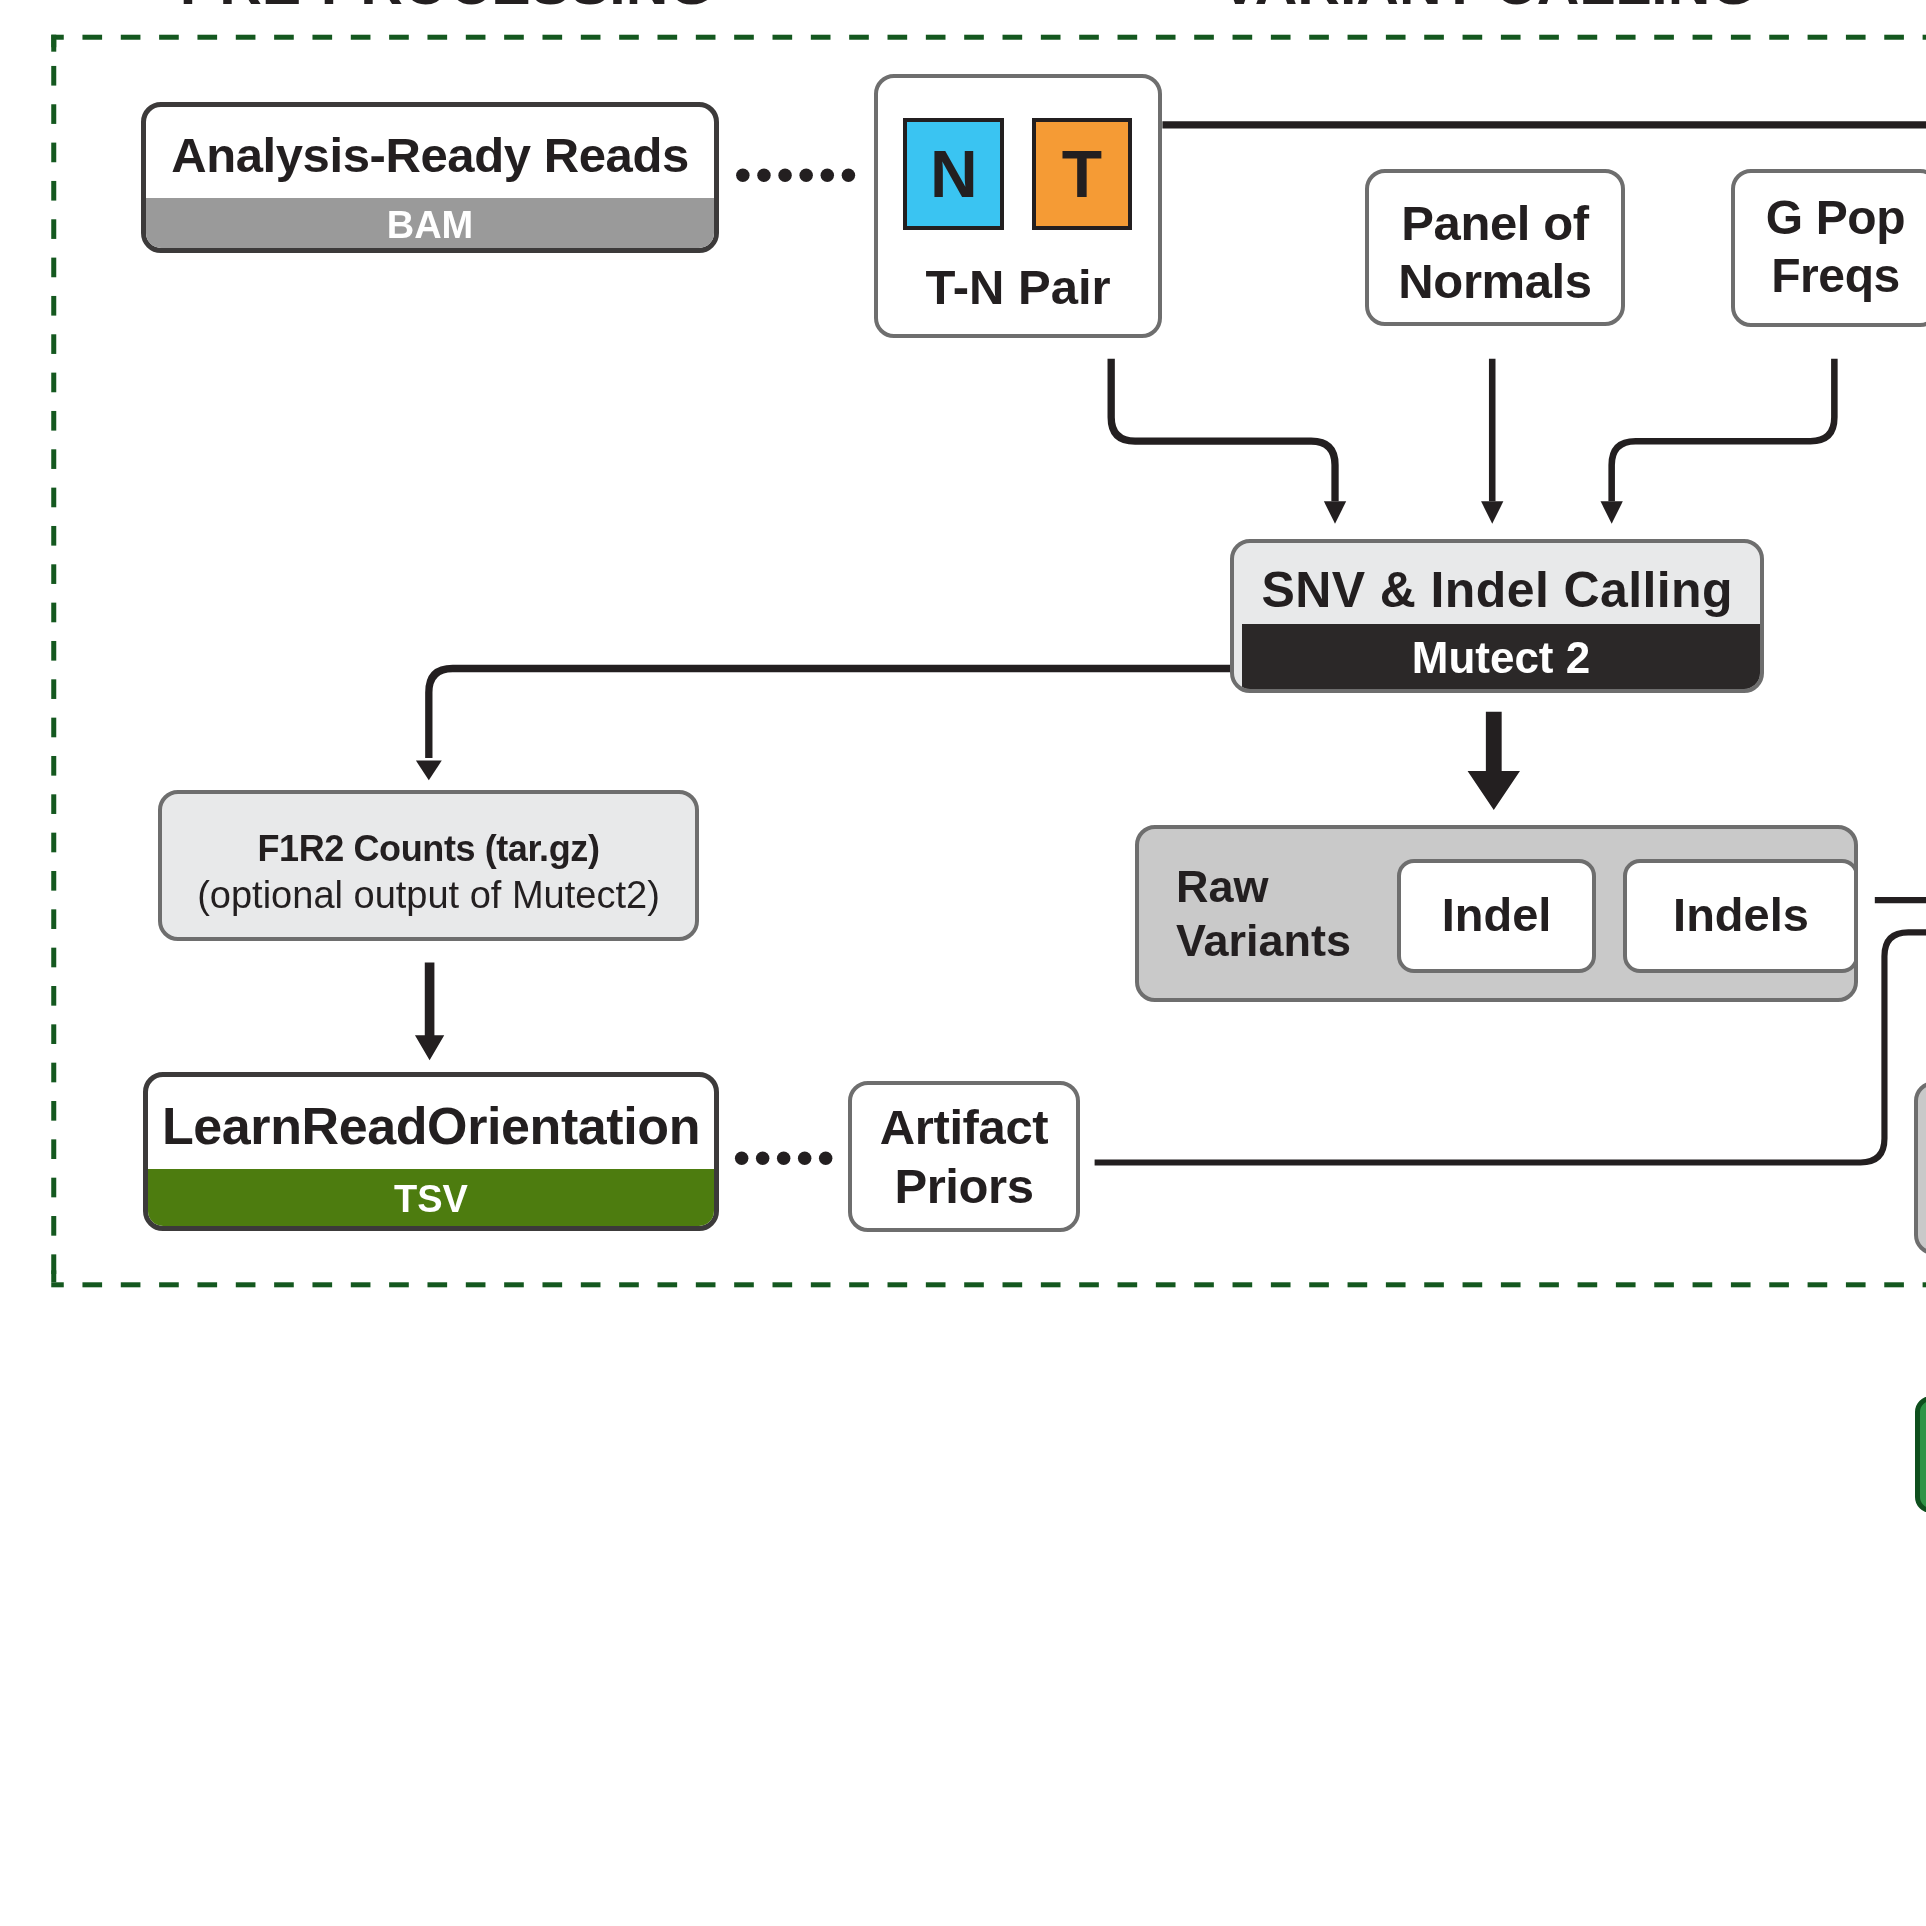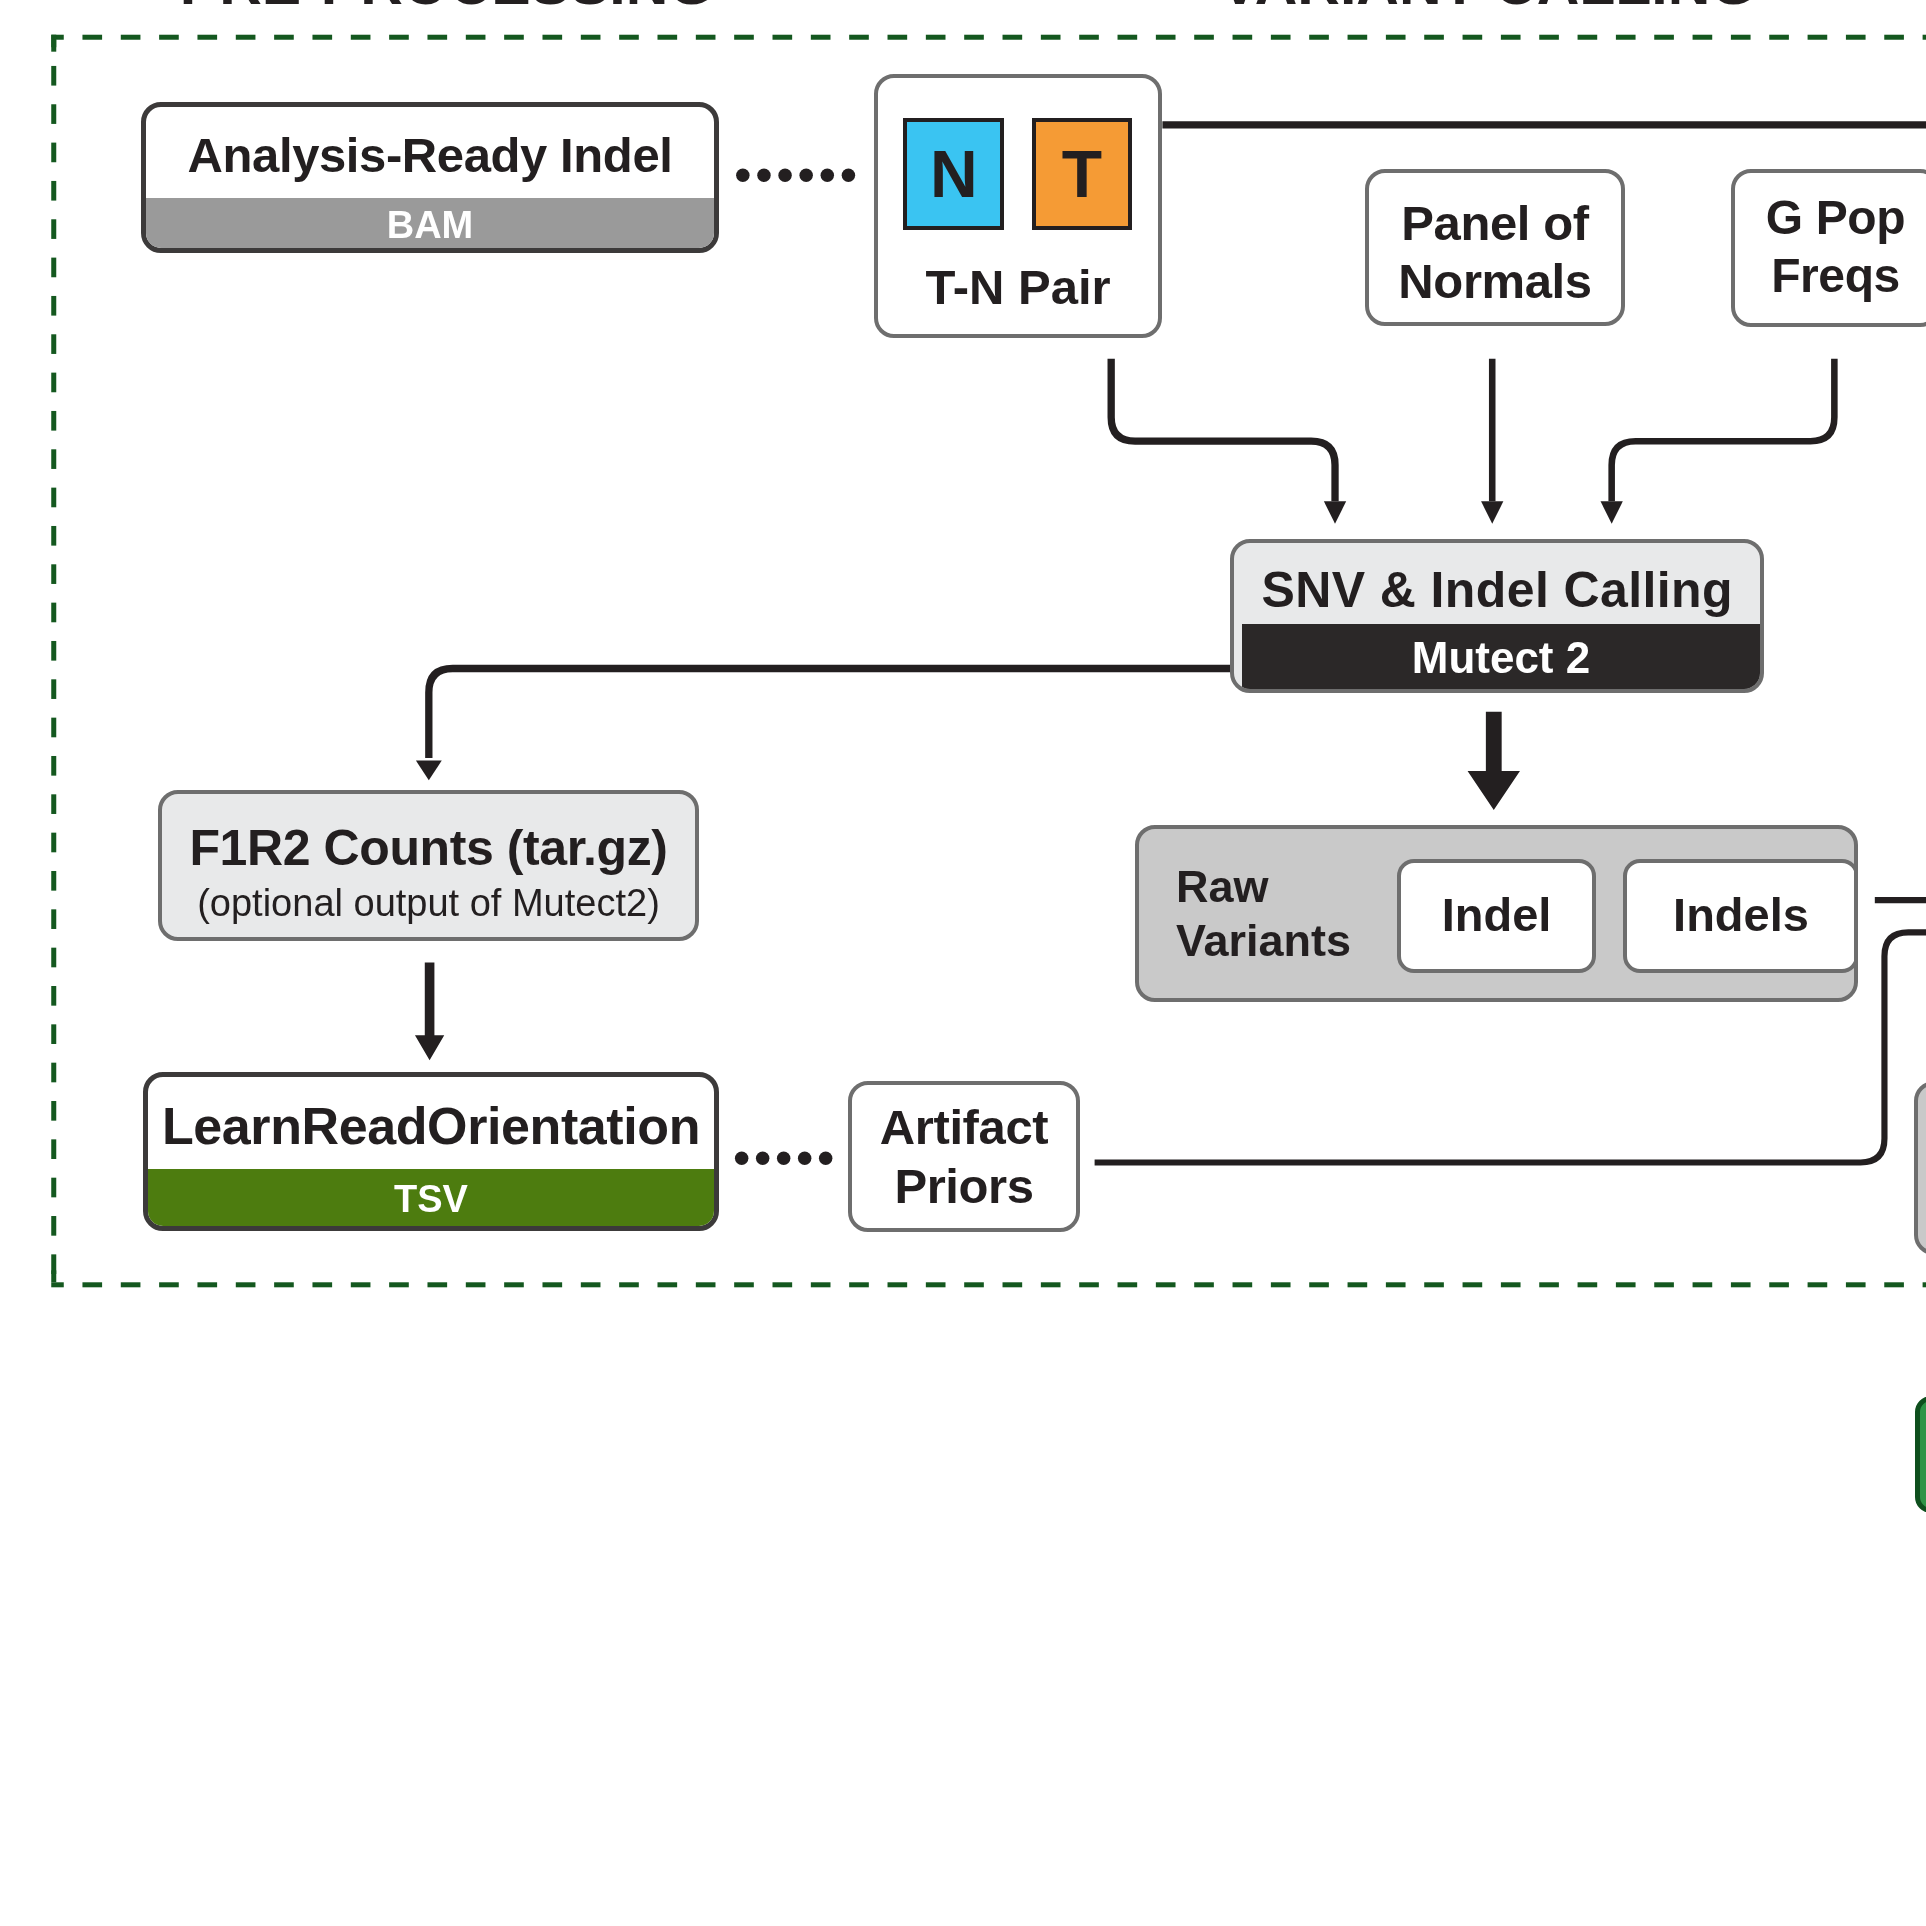--- a/index.html
+++ b/index.html
@@ -281,21 +281,21 @@
     <path fill="#231f20" d="M 5901.5 2546.0 L 5942.5 2546.0 L 5942.5 2653.0 L 5990.0 2653.0 L 5922.0 2752.0 L 5854.0 2653.0 L 5901.5 2653.0 Z"></path>
     <path fill="#231f20" d="M 5901.5 3382.0 L 5942.5 3382.0 L 5942.5 3489.0 L 5990.0 3489.0 L 5922.0 3588.0 L 5854.0 3489.0 L 5901.5 3489.0 Z"></path>
     <path fill="#231f20" d="M 5901.5 3989.0 L 5942.5 3989.0 L 5942.5 4096.0 L 5990.0 4096.0 L 5922.0 4194.0 L 5854.0 4096.0 L 5901.5 4096.0 Z"></path>
     <path fill="#231f20" d="M 5901.5 4696.0 L 5942.5 4696.0 L 5942.5 4803.0 L 5990.0 4803.0 L 5922.0 4901.0 L 5854.0 4803.0 L 5901.5 4803.0 Z"></path>
     <rect x="5322.5" y="4942.5" width="1197" height="257" rx="42" ry="42" fill="none" stroke="#6e6e6e" stroke-width="13" stroke-dasharray="49 50" stroke-dashoffset="68"></rect>
 
   </svg>
 
   <div class="box b-dark" style="left:141px;top:102px;width:578px;height:151px;">
       <div style="position:absolute;left:0;right:0;top:0;height:97px;display:flex;align-items:center;justify-content:center;">
-        <div class="title" style="font-size:49px;line-height:1.22;font-weight:bold;">Analysis-Ready Indel</div>
+        <div class="title" style="font-size:49px;line-height:1.22;font-weight:bold;">Analysis-Ready Reads</div>
       </div>
       <div class="band" style="height:50px;background:#9a9a9a;font-size:38px;padding-top:4.6px;">BAM</div>
     </div>
   <div class="box b-light" style="left:874px;top:74px;width:288px;height:264px;">
       <div class="chip" style="left:25.4px;top:40px;width:101px;height:112px;background:#3ac4f2;font-size:66px;">N</div>
       <div class="chip" style="left:154px;top:40px;width:100px;height:112px;background:#f59b35;font-size:66px;">T</div>
       <div style="position:absolute;left:0;right:0;top:185px;font-size:49px;font-weight:bold;line-height:1;">T-N Pair</div>
     </div>
   <div class="box b-light" style="left:1365px;top:169px;width:260px;height:157px;">
       <div class="title" style="font-size:49px;line-height:1.18;font-weight:bold;margin-top:11px;">Panel of</div>
@@ -307,21 +307,21 @@
     </div>
 
   <div class="box b-lightfill" style="left:1230px;top:539px;width:534px;height:154px;">
       <div style="position:absolute;left:0;right:0;top:4.6px;height:85px;display:flex;align-items:center;justify-content:center;">
         <div class="title" style="font-size:50px;line-height:1;font-weight:bold;letter-spacing:0.4px;padding-left:0.4px;">SNV &amp; Indel Calling</div>
       </div>
       <div class="band" style="height:65px;background:#2b2828;font-size:44px;padding-top:2.3px;margin-left:8px;">Mutect 2</div>
     </div>
 
   <div class="box b-lightfill" style="left:158px;top:790px;width:541px;height:151px;">
-      <div class="title" style="font-size:50px;line-height:1.15;font-weight:bold;margin-top:15px;">F1R2 Counts (tar.gz)</div>
+      <div class="title" style="font-size:36px;line-height:1.15;font-weight:bold;margin-top:15px;">F1R2 Counts (tar.gz)</div>
       <div style="font-size:38px;font-weight:normal;line-height:1.22;margin-top:3.1px;">(optional output of Mutect2)</div>
     </div>
   <div class="box b-greygroup" style="left:1135px;top:825px;width:723px;height:177px;padding-left:28px;">
       <div style="position:absolute;left:37px;top:31px;font-size:45px;font-weight:bold;line-height:1.19;text-align:left;"><span>Raw</span><br><span>Variants</span></div>
       <div class="inner" style="left:258px;top:30px;width:199px;height:114px;font-size:47px;padding-bottom:3.5px;">Indel</div>
       <div class="inner" style="left:484px;top:30px;width:236px;height:114px;font-size:47px;padding-bottom:3.5px;">Indels</div>
     </div>
 
   <div class="box b-dark" style="left:143px;top:1072px;width:576px;height:159px;">
       <div style="position:absolute;left:0;right:0;top:0;height:97px;display:flex;align-items:center;justify-content:center;">

